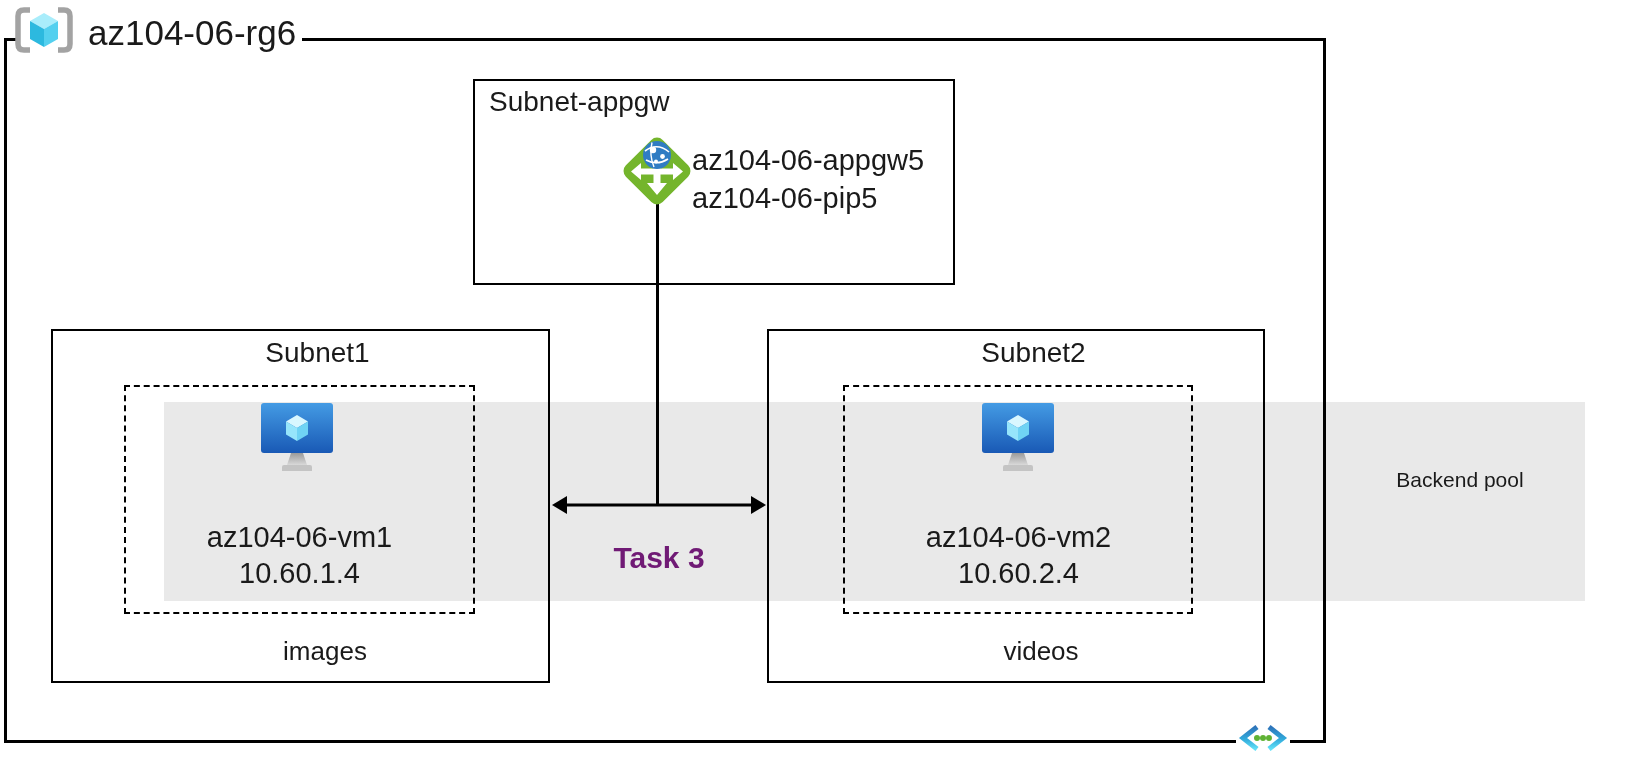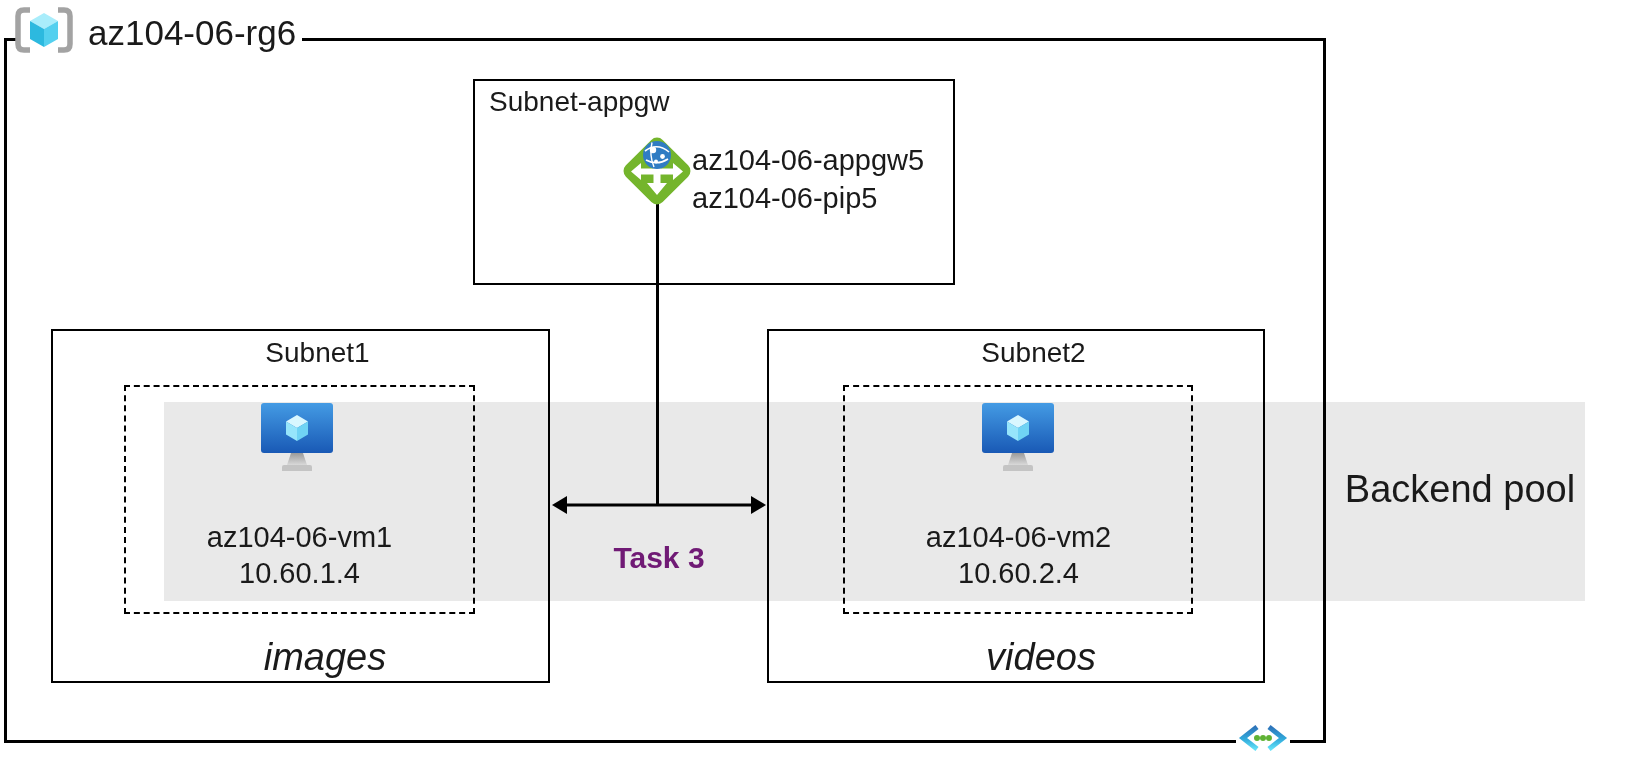--- a/index.html
+++ b/index.html
@@ -31,24 +31,24 @@
   #subnet2-title{left:767px;}
   #dashed1{left:124px;top:385px;width:347px;height:225px;z-index:2;}
   #dashed2{left:843px;top:385px;width:346px;height:225px;z-index:2;}
   .vm-icon{width:76px;height:72px;z-index:3;}
   #vm1-icon{left:259px;top:401px;}
   #vm2-icon{left:980px;top:401px;}
   .vm-name{width:351px;top:521px;font-size:29px;z-index:3;}
   .vm-ip{width:351px;top:557px;font-size:29px;z-index:3;}
   #vm1-name,#vm1-ip{left:124px;}
   #vm2-name,#vm2-ip{left:843px;}
-  .caption{width:548px;top:636px;font-size:38px;z-index:2;font-style:italic;}
+  .caption{width:548px;top:636px;font-size:26px;z-index:2;}
   #caption1{left:51px;}
   #caption2{left:767px;}
-  #backend-label{left:1330px;top:468px;width:260px;font-size:38px;z-index:1;text-align:center;}
+  #backend-label{left:1330px;top:468px;width:260px;font-size:21px;z-index:1;text-align:center;}
   #task-label{left:551px;top:541px;width:216px;font-size:30px;font-weight:bold;color:#701a75;z-index:2;text-align:center;}
   #vnet-icon{left:1234px;top:718px;width:58px;height:40px;z-index:3;}
 </style>
 </head>
 <body>
 
 <div id="canvas">
 
   <div id="band"></div>
   <div id="backend-label" class="lbl">Backend pool</div>

